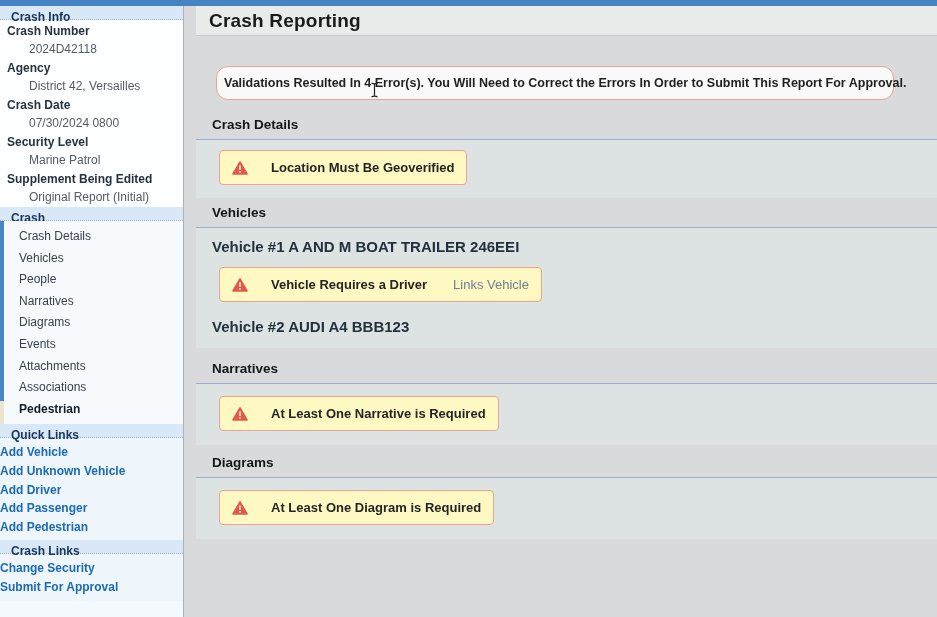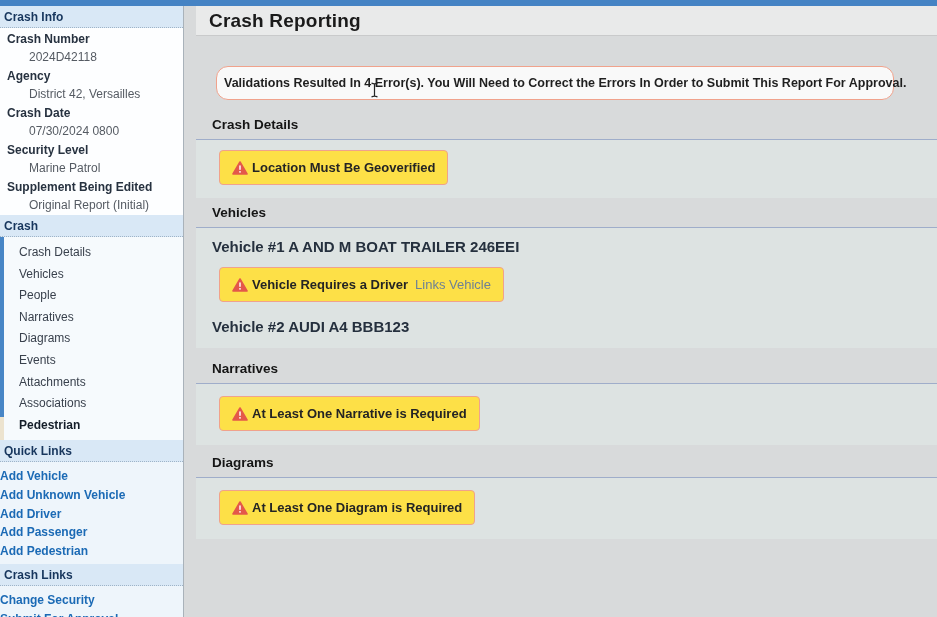--- a/index.html
+++ b/index.html
@@ -4,21 +4,21 @@
 <style>
   * { box-sizing: border-box; margin: 0; padding: 0; }
   html, body { width: 937px; height: 617px; overflow: hidden; }
   body { font-family: "Liberation Sans", "DejaVu Sans", sans-serif; background: #d8dadb; position: relative; }
 
   .topbar { position: absolute; left: 0; top: 0; width: 937px; height: 6px; background: #4583c4; }
 
   
   .sidebar { position: absolute; left: 0; top: 6px; width: 184px; height: 611px;
              background: #f4f9fd; border-right: 1px solid #a9b2ba; font-size: 12px; }
-  .sb-header { height: 22px; line-height: 22px; padding-left: 4px; background: #d9e8f6;
+  .sb-header { height: 14px; line-height: 22px; padding-left: 11px; background: #d9e8f6;
                color: #17365d; font-weight: bold; border-bottom: 1px dotted #9fb4c8; }
   .sb-fields { background: #fdfeff; padding-top: 2px; }
   .sb-field-label { height: 18px; line-height: 18px; padding-left: 7px; font-weight: bold; color: #273240; }
   .sb-field-value { height: 19px; line-height: 18px; padding-left: 29px; color: #555b63; }
   .sb-crash-list { position: relative; padding: 5px 0 4px 0; background: #f6fafd; }
   .sb-crash-strip { position: absolute; left: 0; top: 0; width: 4px; height: calc(100% - 23px); background: #4886c6; }
   .sb-crash-strip-end { position: absolute; left: 0; bottom: 0; width: 4px; height: 23px; background: #ece3cf; }
   .sb-crash-item { height: 21.6px; line-height: 21.6px; padding-left: 19px; color: #39414d; cursor: pointer; }
   .sb-crash-item.selected { font-weight: bold; color: #141d29; }
   .sb-links { padding: 5px 0 4px 0; background: #eef5fb; }
@@ -38,22 +38,22 @@
                      color: #151515; border-bottom: 1px solid #9fadca; }
   .section-heading.h-vehicles { margin-top: 7px; }
   .section-heading.h-narratives { margin-top: 13px; }
   .section-heading.h-diagrams { margin-top: 10px; }
 
   .section-body { background: #dde3e2; }
   .body-pad { padding: 10px 0 13px 23px; }
   .body-pad2 { padding: 12px 0 14px 23px; }
   .vehicles-body { padding: 10px 0 12px 16px; }
 
-  .error-box { display: inline-flex; align-items: center; gap: 4px; height: 35px; padding: 0 12px;
-               background: #fde047; border: 1px solid #f0a28c; border-radius: 4px;
+  .error-box { display: inline-flex; align-items: center; gap: 23px; height: 35px; padding: 0 12px;
+               background: #fef9c3; border: 1px solid #f0a28c; border-radius: 4px;
                font-size: 13px; font-weight: 600; color: #242424; white-space: nowrap; }
   .error-box .edit-link { color: #6e8095; font-weight: 400; margin-left: 3px; cursor: pointer; }
   .warn-svg { display: block; }
 
   .vehicle-title { font-size: 15px; font-weight: bold; color: #25303e; height: 18px; line-height: 18px; }
   .veh-box-wrap { margin: 11px 0 13px 7px; }
   .v2 { margin-top: 16px; }
 
   .ibeam { position: absolute; left: 174px; top: 76px; }
 </style>

